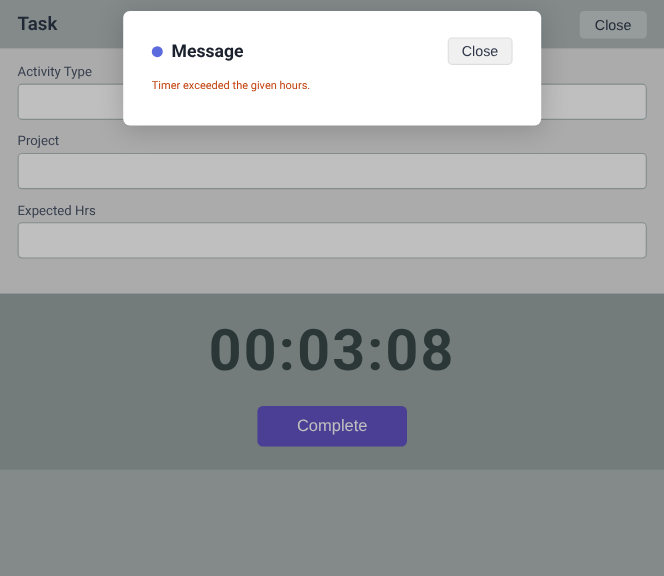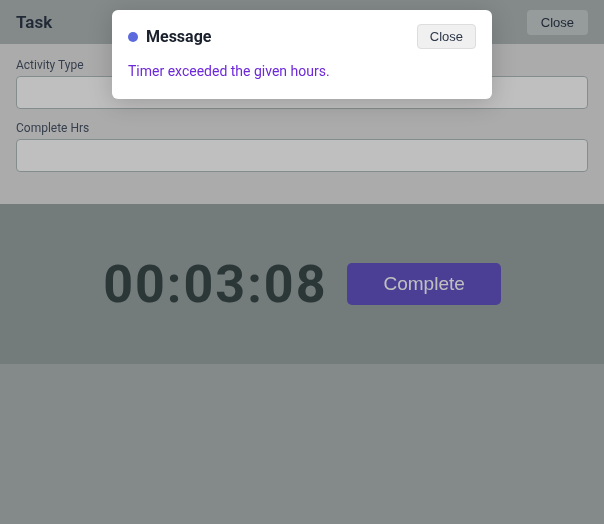--- a/index.html
+++ b/index.html
@@ -69,38 +69,39 @@
     }
     .form-input-bold {
       font-weight: 700;
     }
 
     
     .timer-display-area {
       background: #9aa4a4;
       height: 160px;
       display: flex;
+      flex-direction: column;
       align-items: center;
       justify-content: center;
       gap: 20px;
     }
     .timer-digits {
       font-size: 52px;
       font-weight: 700;
       color: #3a4a4a;
       letter-spacing: 2px;
       font-variant-numeric: tabular-nums;
     }
     .complete-btn {
       background: #6355c7;
       color: #fff;
       border: none;
       border-radius: 5px;
       padding: 10px 36px;
-      font-size: 19px;
+      font-size: 15px;
       font-weight: 500;
       cursor: pointer;
     }
 
     
     .modal-overlay {
       position: absolute;
       top: 0; left: 0;
       width: 604px;
       height: 524px;
@@ -110,21 +111,21 @@
       justify-content: center;
       padding-top: 10px;
     }
 
     
     .message-modal {
       background: #fff;
       border-radius: 6px;
       box-shadow: 0 4px 24px rgba(0,0,0,0.18);
       width: 380px;
-      padding: 0;
+      padding: 10px;
       overflow: hidden;
     }
     .modal-header {
       display: flex;
       align-items: center;
       justify-content: space-between;
       padding: 14px 16px 10px 16px;
     }
     .modal-title-row {
       display: flex;
@@ -149,41 +150,45 @@
       border-radius: 4px;
       padding: 4px 12px;
       font-size: 13px;
       color: #2d3748;
       cursor: pointer;
     }
     .modal-body {
       padding: 4px 16px 20px 16px;
     }
     .modal-message {
-      font-size: 14px;
-      color: #6d28d9;
+      font-size: 10px;
+      color: #c2410c;
     }
   </style>
 </head>
 <body>
 
 <div class="timer-panel">
 
   <div class="top-bar">
     <span class="top-bar-title">Task</span>
     <button class="top-bar-close-btn">Close</button>
   </div>
 
   <div class="form-area">
     <div class="form-field">
       <label class="form-label">Activity Type</label>
       <input class="form-input form-input-bold" readonly="" style="">
     </div>
     <div class="form-field">
-      <label class="form-label">Complete Hrs</label>
+      <label class="form-label">Project</label>
+      <input class="form-input" readonly="" style="">
+    </div>
+    <div class="form-field">
+      <label class="form-label">Expected Hrs</label>
       <input class="form-input" readonly="" style="">
     </div>
   </div>
 
   <div class="timer-display-area">
     <span class="timer-digits">00:03:08</span>
     <button class="complete-btn">Complete</button>
   </div>
 
   <div class="modal-overlay">

